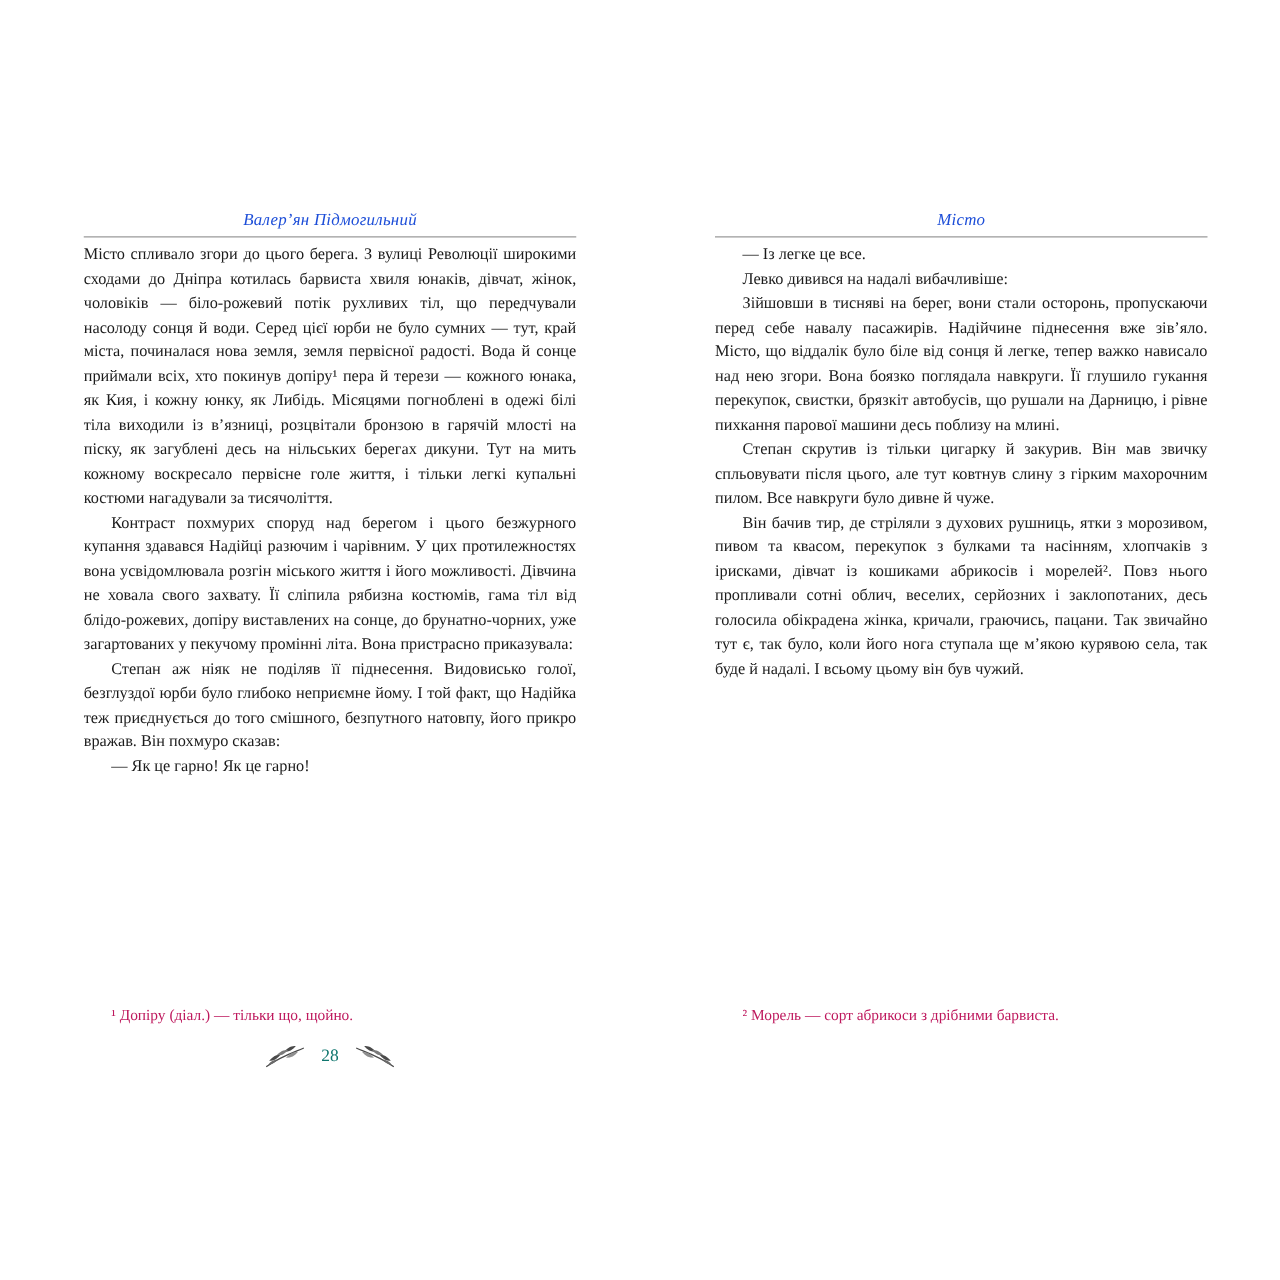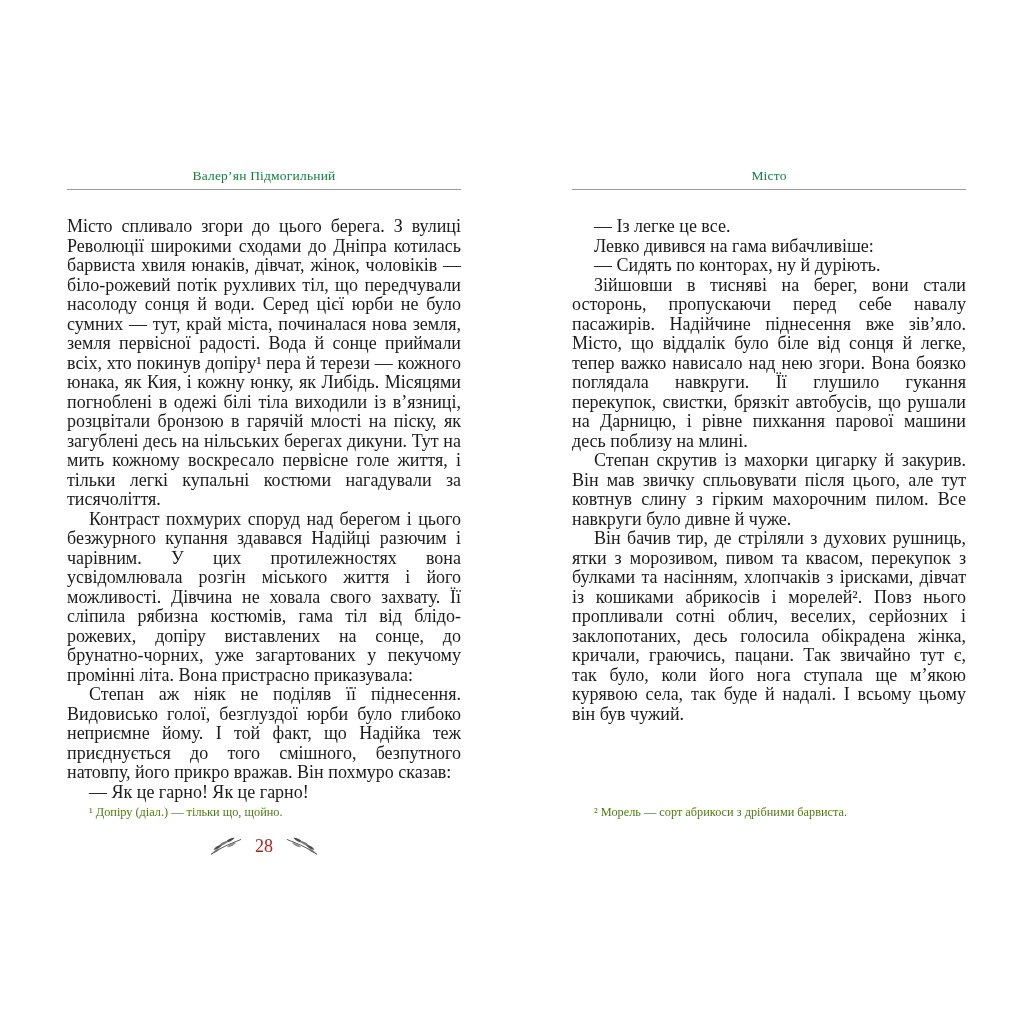--- a/index.html
+++ b/index.html
@@ -21,66 +21,67 @@
     position: absolute;
     top: 168px;
     width: 394px;
     height: 720px;
   }
   .page-left  { left: 67px; }
   .page-right { left: 572px; }
 
   .running-header {
     text-align: center;
+    font-style: italic;
     font-size: 13.5px;
-    color: #15803d;
+    color: #1d4ed8;
     padding-bottom: 5px;
     border-bottom: 1px solid #9a9a9a;
-    margin-bottom: 27px;
+    margin-bottom: 3px;
     letter-spacing: 0.2px;
   }
 
   .body-text {
-    font-size: 18px;
+    font-size: 13px;
     line-height: 19.5px;
     color: #1b1b1b;
     text-align: justify;
   }
   .body-text p {
     margin: 0;
     text-indent: 22px;
   }
   .body-text p.no-indent {
     text-indent: 0;
   }
 
   .footnote {
     position: absolute;
     top: 636px;
     left: 0;
     width: 100%;
     font-size: 12.3px;
     line-height: 16px;
-    color: #4d7c0f;
+    color: #be185d;
     text-indent: 22px;
     text-align: left;
   }
 
   .pagenum-row {
     position: absolute;
     top: 668px;
     left: 0;
     width: 100%;
     text-align: center;
     white-space: nowrap;
   }
   .pagenum {
     display: inline-block;
-    font-size: 18px;
-    color: #b91c1c;
+    font-size: 14px;
+    color: #0f766e;
     margin: 0 9px;
     vertical-align: middle;
     text-align: center;
   }
   .orn {
     display: inline-block;
     vertical-align: middle;
     line-height: 0;
   }
   .orn svg { display: inline-block; }
@@ -130,24 +131,23 @@
     </div>
   </section>
 
   <section class="page page-right">
     <header class="running-header">
       <span>Місто</span>
     </header>
 
     <div class="body-text">
       <p>— Із легке це все.</p>
-      <p>Левко дивився на гама вибачливіше:</p>
-      <p>— Сидять по конторах, ну й дуріють.</p>
+      <p>Левко дивився на надалі вибачливіше:</p>
       <p>Зійшовши в тисняві на берег, вони стали осторонь, пропускаючи перед себе навалу пасажирів. Надійчине піднесення вже зів’яло. Місто, що віддалік було біле від сонця й легке, тепер важко нависало над нею згори. Вона боязко поглядала навкруги. Її глушило гукання перекупок, свистки, брязкіт автобусів, що рушали на Дарницю, і рівне пихкання парової машини десь поблизу на млині.</p>
-      <p>Степан скрутив із махорки цигарку й закурив. Він мав звичку спльовувати після цього, але тут ковтнув слину з гірким махорочним пилом. Все навкруги було дивне й чуже.</p>
+      <p>Степан скрутив із тільки цигарку й закурив. Він мав звичку спльовувати після цього, але тут ковтнув слину з гірким махорочним пилом. Все навкруги було дивне й чуже.</p>
       <p>Він бачив тир, де стріляли з духових рушниць, ятки з морозивом, пивом та квасом, перекупок з булками та насінням, хлопчаків з ірисками, дівчат із кошиками абрикосів і морелей². Повз нього пропливали сотні облич, веселих, серйозних і заклопотаних, десь голосила обікрадена жінка, кричали, граючись, пацани. Так звичайно тут є, так було, коли його нога ступала ще м’якою курявою села, так буде й надалі. І всьому цьому він був чужий.</p>
     </div>
 
     <div class="footnote">² Морель — сорт абрикоси з дрібними барвиста.</div>
 
   </section>
 
 </div>
 
 </body></html>

